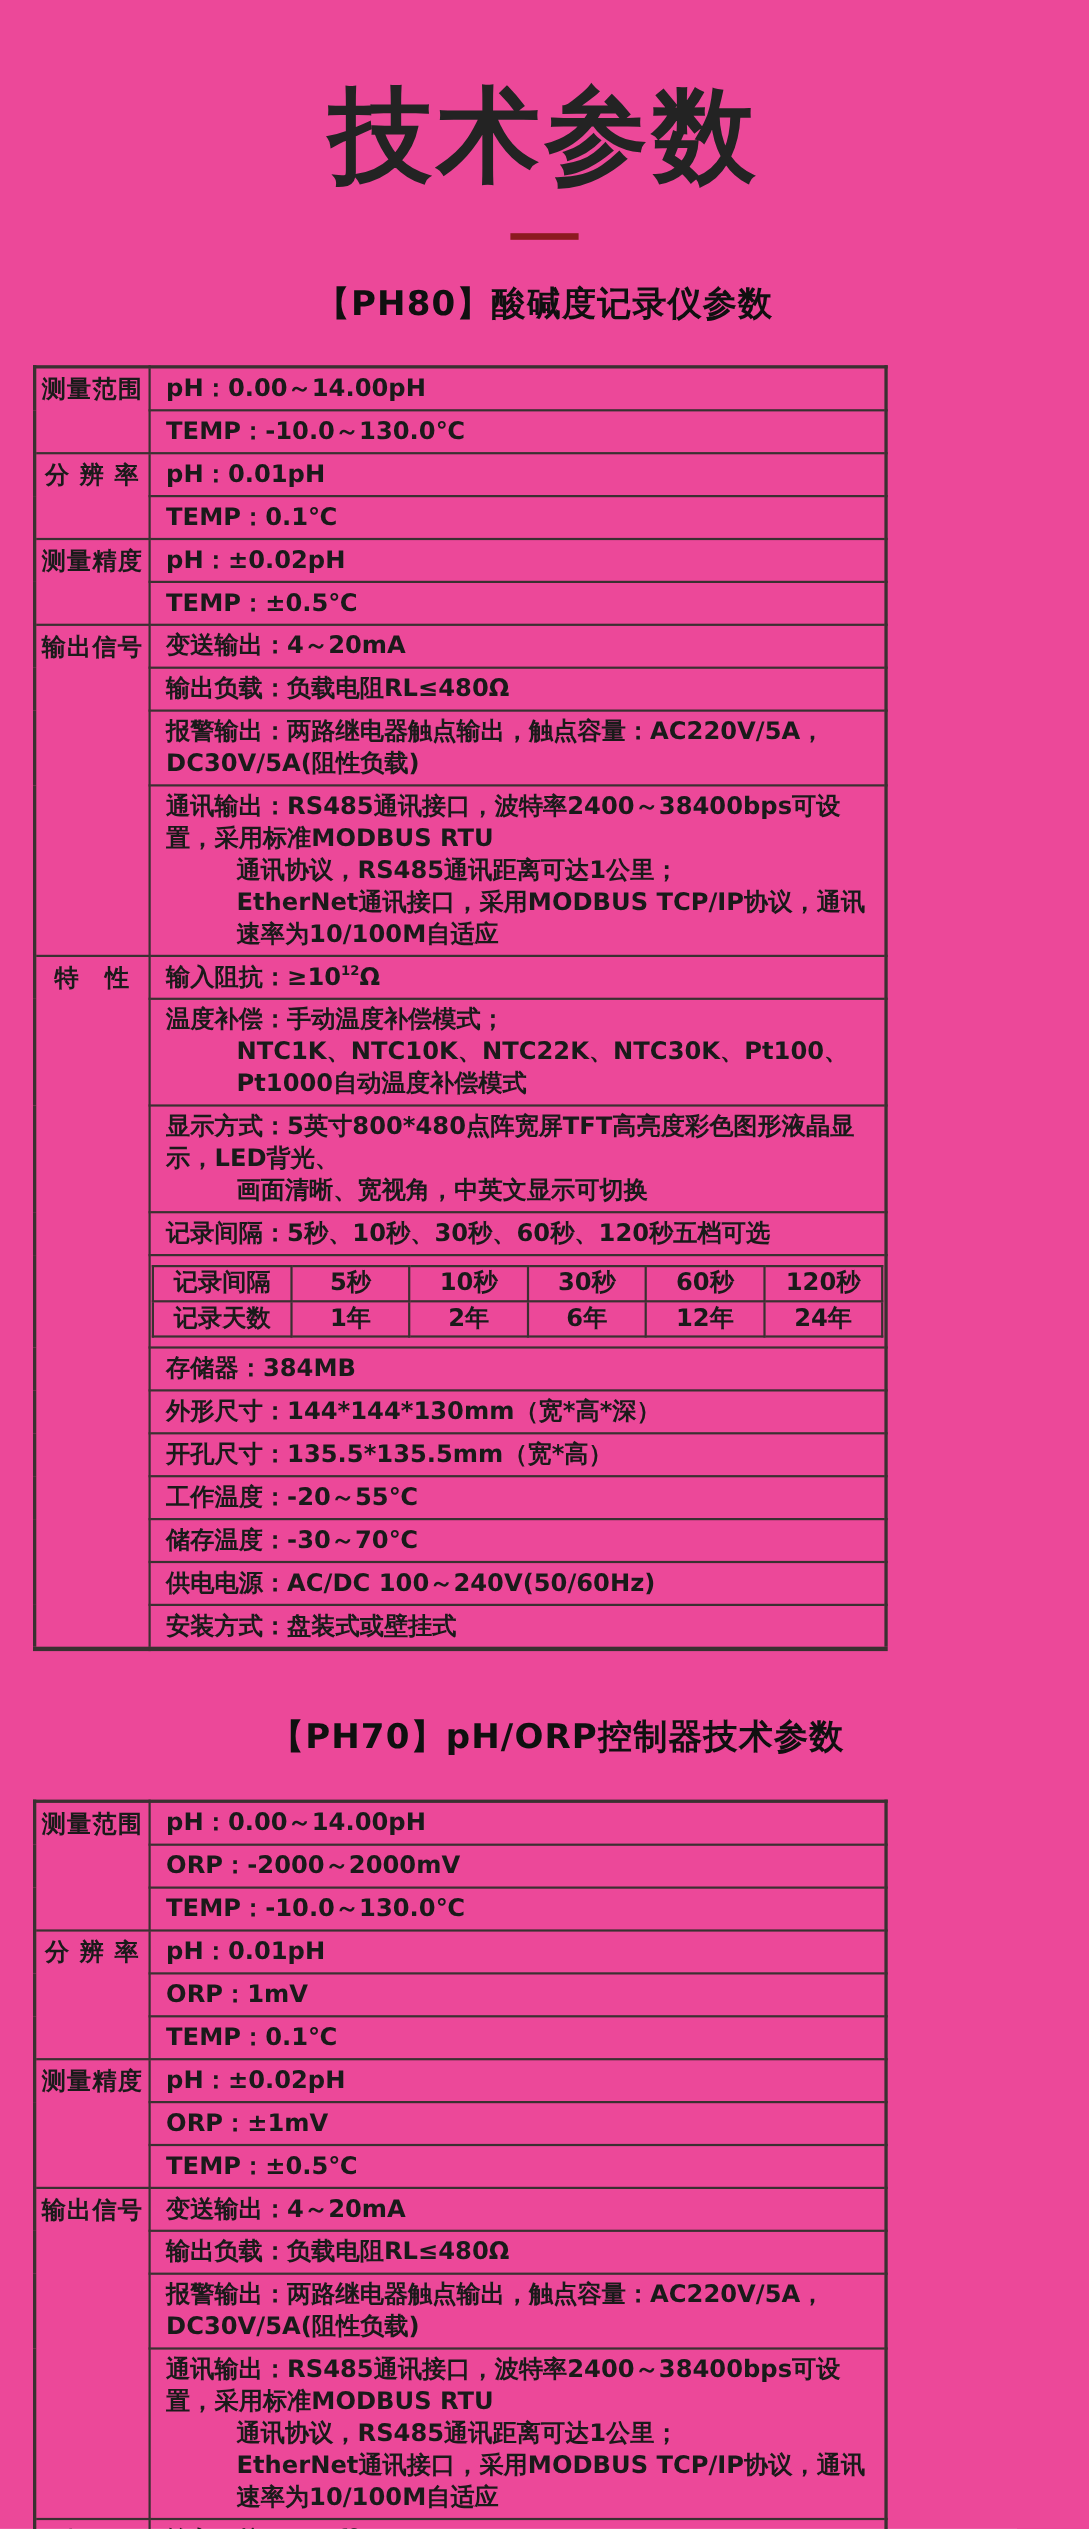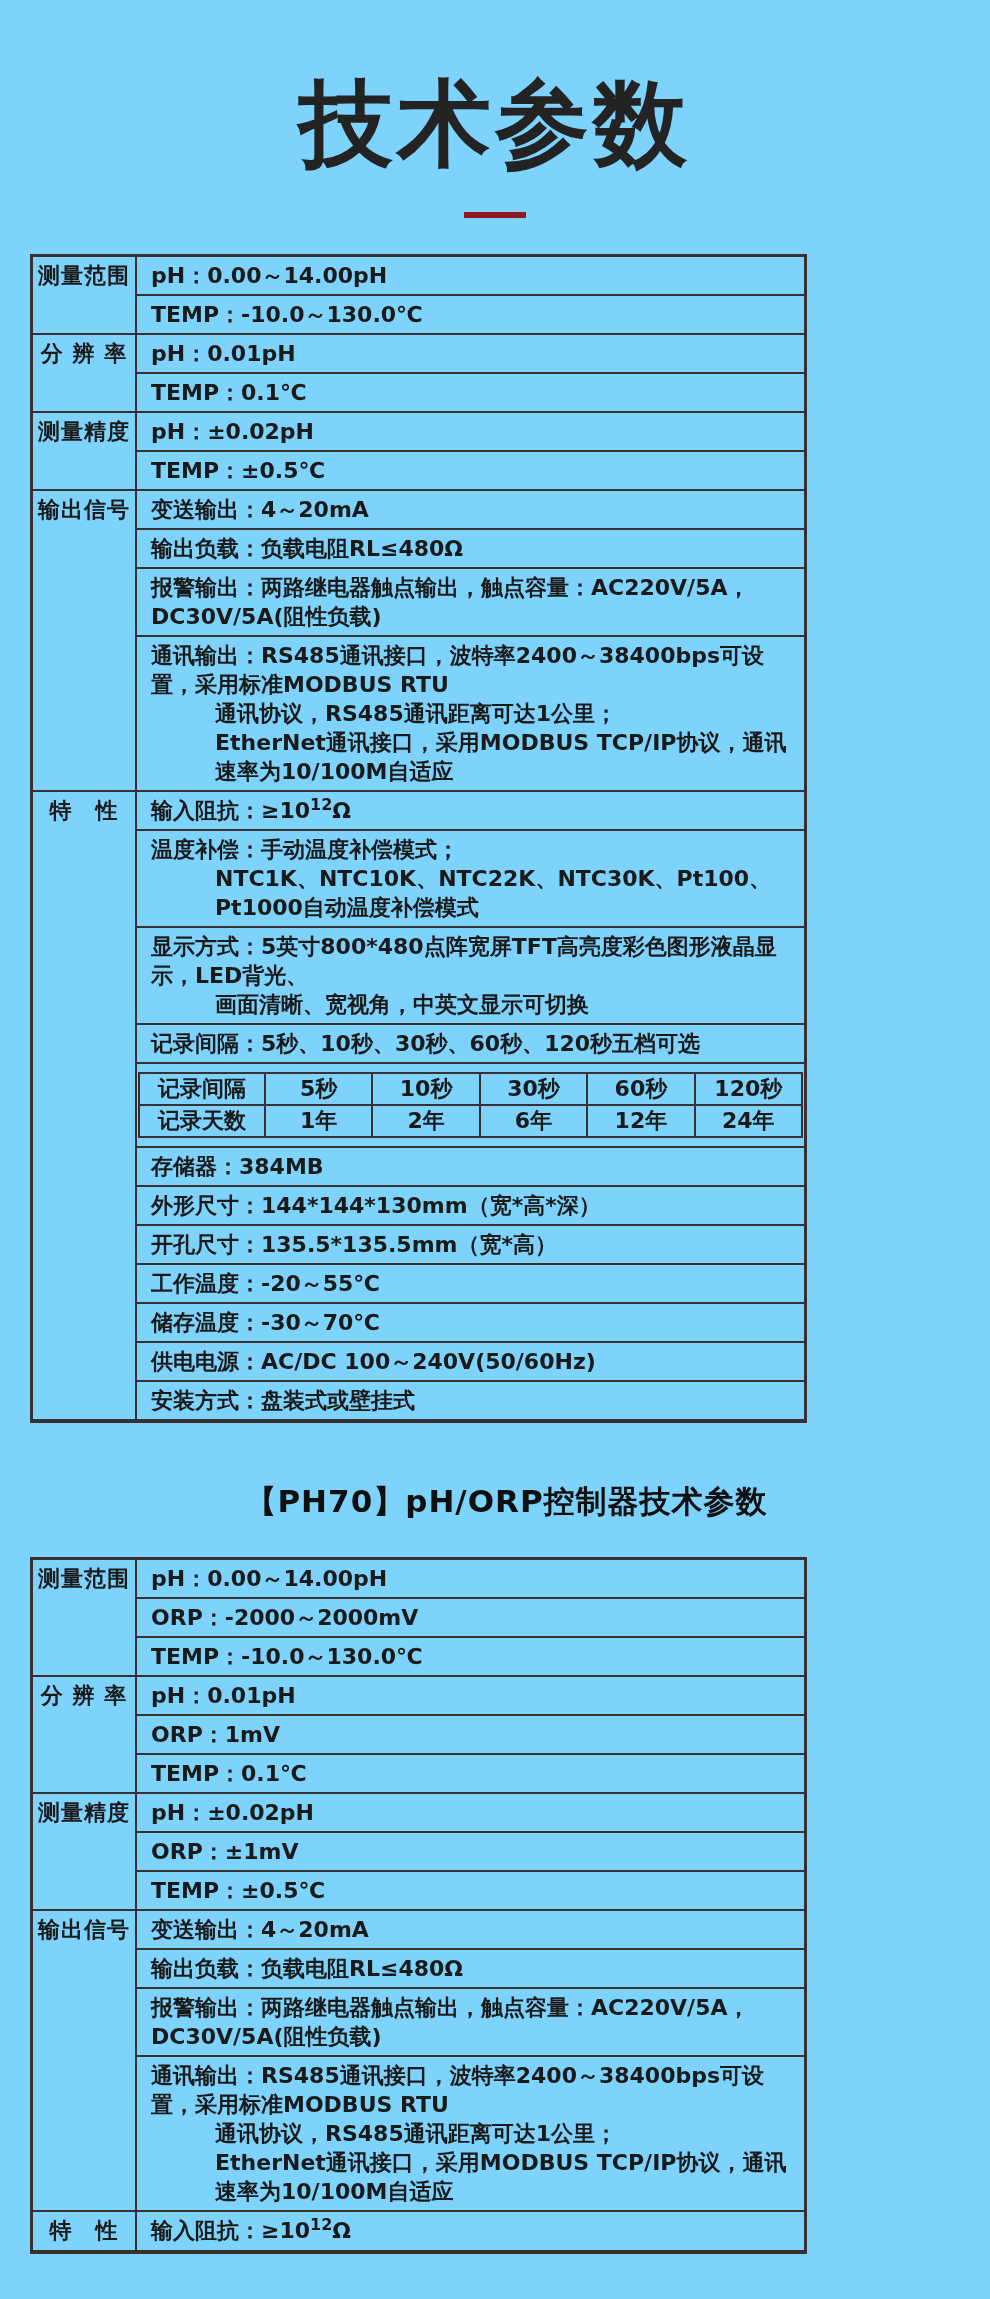--- a/index.html
+++ b/index.html
@@ -1,17 +1,17 @@
 <!DOCTYPE html>
 <html><head>
 <meta charset="utf-8">
 <style>
   html,body{margin:0;padding:0;background:#ffffff;}
   .page{
-    width:990px;height:2299px;overflow:hidden;background:#7dd3fc;
+    width:990px;height:2299px;overflow:hidden;background:#ec4899;
     font-family:"DejaVu Sans", sans-serif;color:#1a1a1a;
   }
   .main-title{
     margin:70px 0 0;text-align:center;font-size:94px;line-height:1.15;
     font-weight:900;color:#232323;letter-spacing:4px;
   }
   .divider{width:62px;height:6px;background:#8c1a20;margin:34px auto 0;}
   .tbl-heading{
     margin:38px 0 0;text-align:center;font-size:31px;line-height:1.3;
     font-weight:600;color:#101010;letter-spacing:1px;
@@ -22,39 +22,40 @@
     border:3px solid #3a3031;border-bottom-width:4px;
   }
   table.spec td{
     border:2px solid #3a3031;font-size:22px;font-weight:600;color:#1a1a1a;
     vertical-align:top;
   }
   td.lab{width:98px;text-align:center;padding:4px 2px;letter-spacing:1px;}
   td.val{padding:4px 10px 4px 14px;}
   .ln{line-height:29px;}
   .cont{margin-left:64px;}
-  .sup{font-size:16px;vertical-align:super;line-height:0;}
+  .sup{font-size:12px;vertical-align:super;line-height:0;}
   td.nest{padding:8px 1px;}
   table.interval{
     width:100%;border-collapse:collapse;table-layout:fixed;border:2px solid #3a3031;
   }
   table.interval td{
     border:2px solid #3a3031;text-align:center;padding:2px 2px;line-height:26px;
     font-size:22px;font-weight:600;vertical-align:middle;
   }
   col.c-int-label{width:19%;}
 </style>
 </head>
 <body>
 
 <div class="page">
 
   <h1 class="main-title">技术参数</h1>
   <div class="divider"></div>
 
+  <h2 class="tbl-heading">【PH80】酸碱度记录仪参数</h2>
 
   <table class="spec">
     <tbody>
       <tr>
         <td class="lab" rowspan="2">测量范围</td>
         <td class="val">
             <div class="ln">pH：0.00～14.00pH</div>
           </td>
       </tr>
       <tr>

